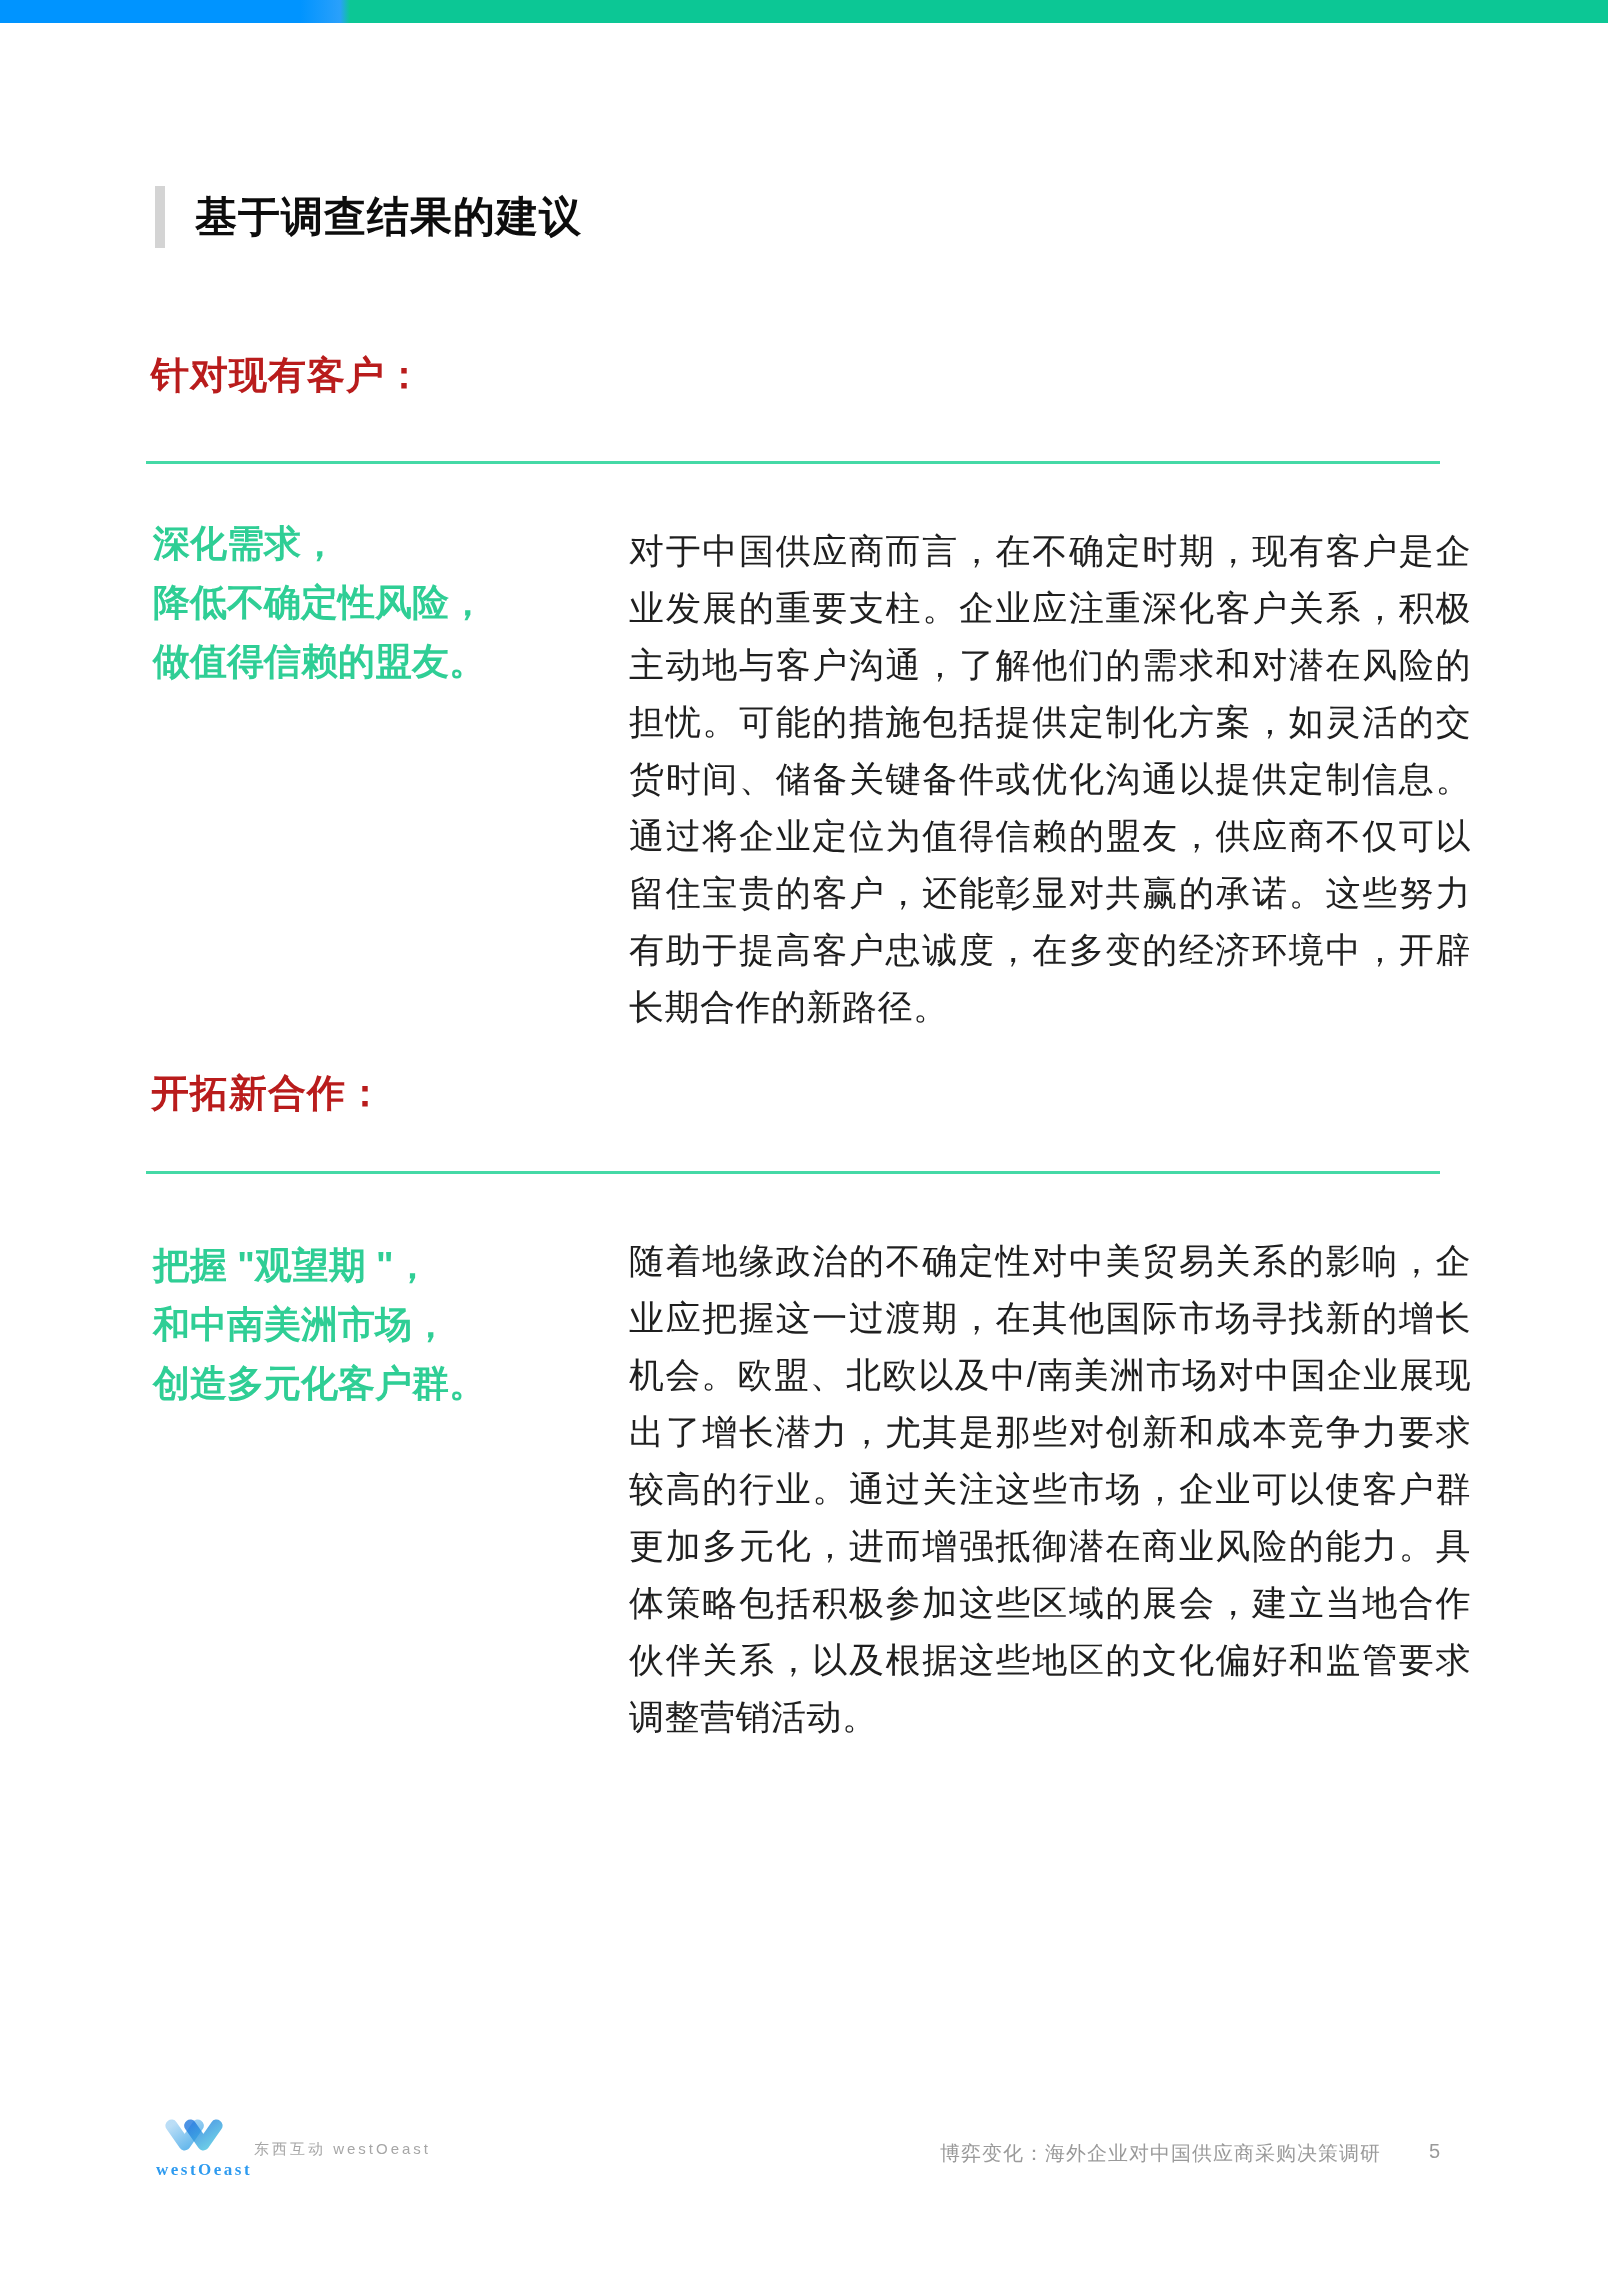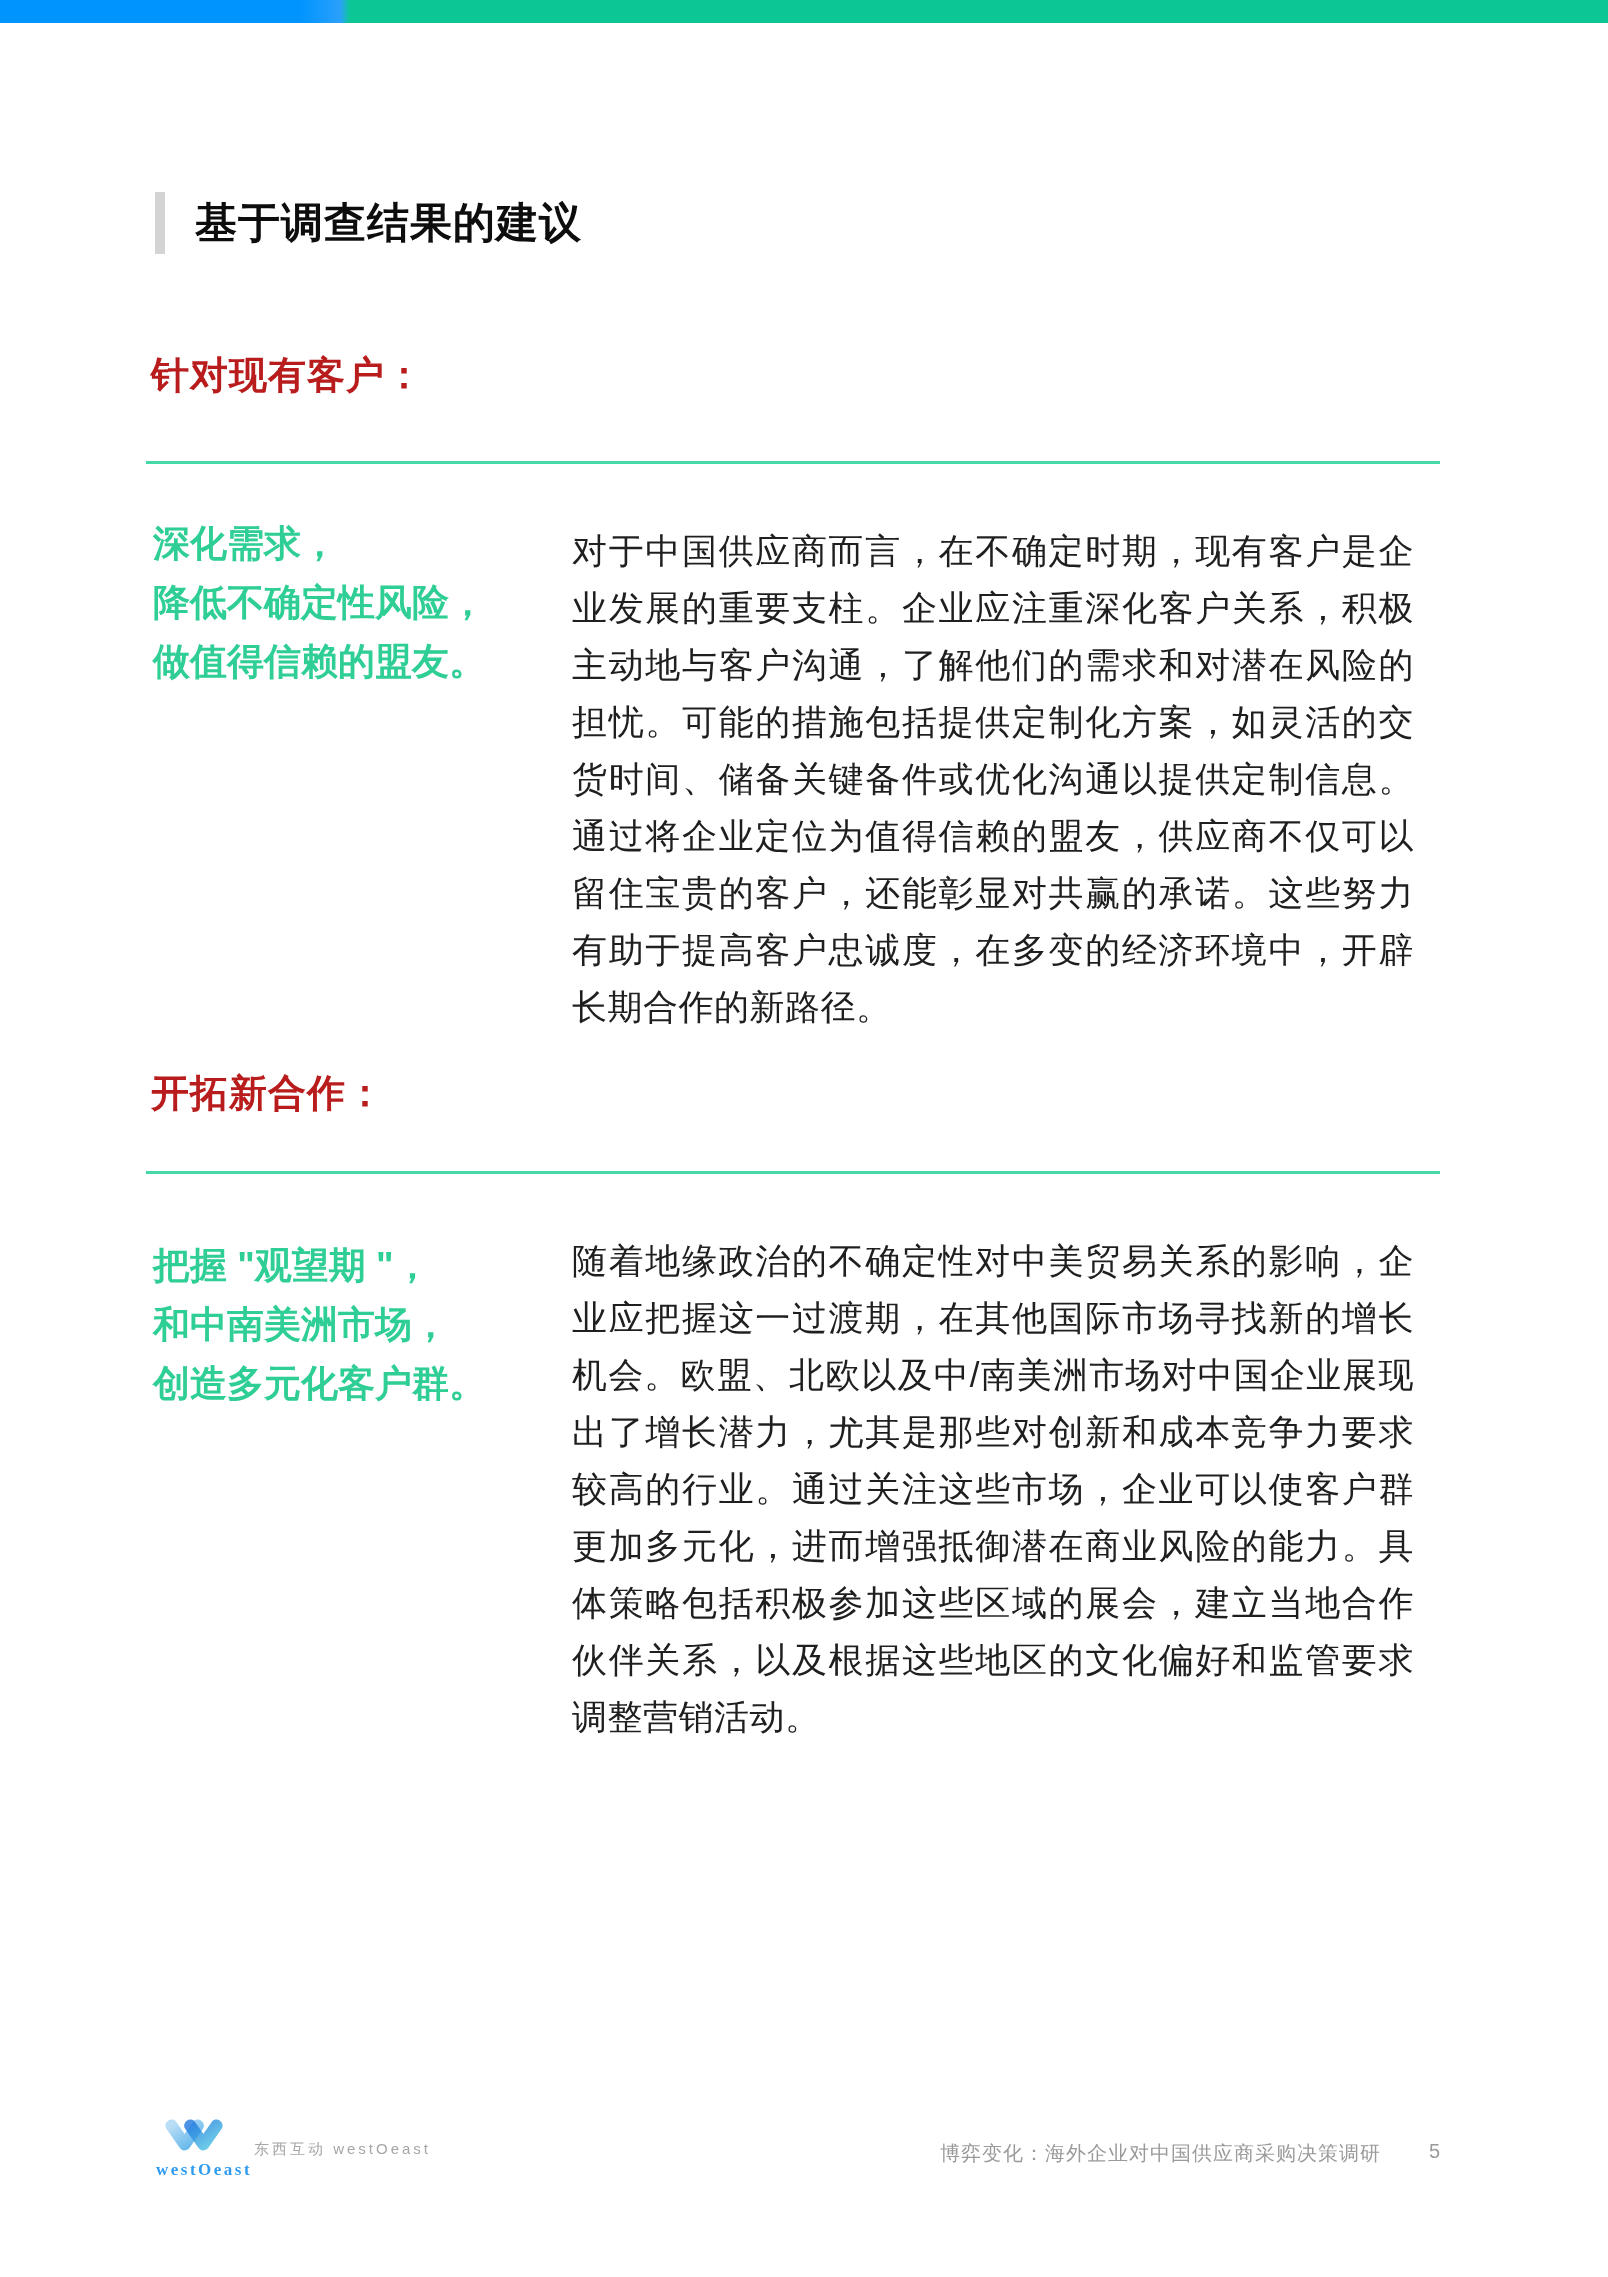--- a/index.html
+++ b/index.html
@@ -6,38 +6,38 @@
   #page{
     position:relative;width:1608px;height:2277px;background:#ffffff;overflow:hidden;
     font-family:"Liberation Sans","DejaVu Sans",sans-serif;
   }
   
   .topbar{
     position:absolute;left:0;top:0;width:1608px;height:23px;
     background:linear-gradient(90deg,#0094ff 0px,#0094ff 300px,#2aa0fb 340px,#0cc795 350px,#0cc795 100%);
   }
   
-  .h1block{position:absolute;left:155px;top:192px;display:flex;align-items:center;}
+  .h1block{position:absolute;left:155px;top:186px;display:flex;align-items:center;}
   .h1bar{width:10px;height:62px;background:#d4d4d4;margin-right:30px;}
   .h1text{font-size:42px;font-weight:700;color:#0d0d0d;letter-spacing:1px;white-space:nowrap;}
   
   .secheading{position:absolute;left:151px;font-size:38px;font-weight:700;color:#b91c1c;letter-spacing:1px;white-space:nowrap;}
   .sec1-heading{top:350px;}
   .sec2-heading{top:1068px;text-align:center;}
   
   .divider{position:absolute;left:146px;width:1294px;height:3px;background:#45d9a6;}
   .div1{top:461px;}
   .div2{top:1171px;}
   
   .greenlabel{position:absolute;left:153px;color:#2fce95;font-size:37px;font-weight:700;line-height:59px;white-space:nowrap;}
   .sec1-label{top:514px;}
   .sec2-label{top:1236px;}
   
   .bodytext{
-    position:absolute;left:572px;width:842px;
+    position:absolute;left:629px;width:842px;
     font-size:35px;line-height:57px;color:#1f1f1f;
     text-align:justify;text-justify:inter-ideograph;letter-spacing:0.5px;
   }
   .sec1-body{top:522px;}
   .sec2-body{top:1232px;}
   
   .footer-logo{position:absolute;left:156px;top:2118px;width:76px;text-align:center;}
   .logo-mark{display:block;margin:0 auto;}
   .logo-word{display:block;margin-top:8px;font-size:17px;font-weight:700;color:#2e9bf0;letter-spacing:2.5px;font-family:Liberation Serif, serif;}
   .footer-brand{position:absolute;left:254px;top:2140px;font-size:15px;color:#a6a6a6;letter-spacing:3px;white-space:nowrap;}

